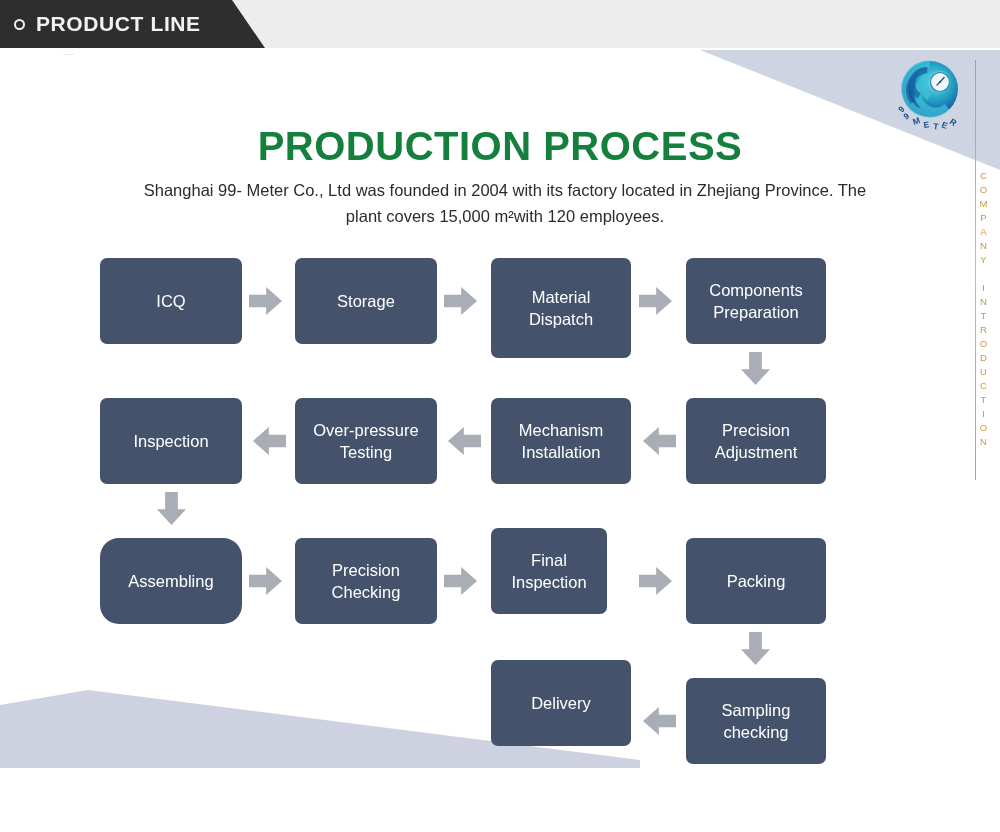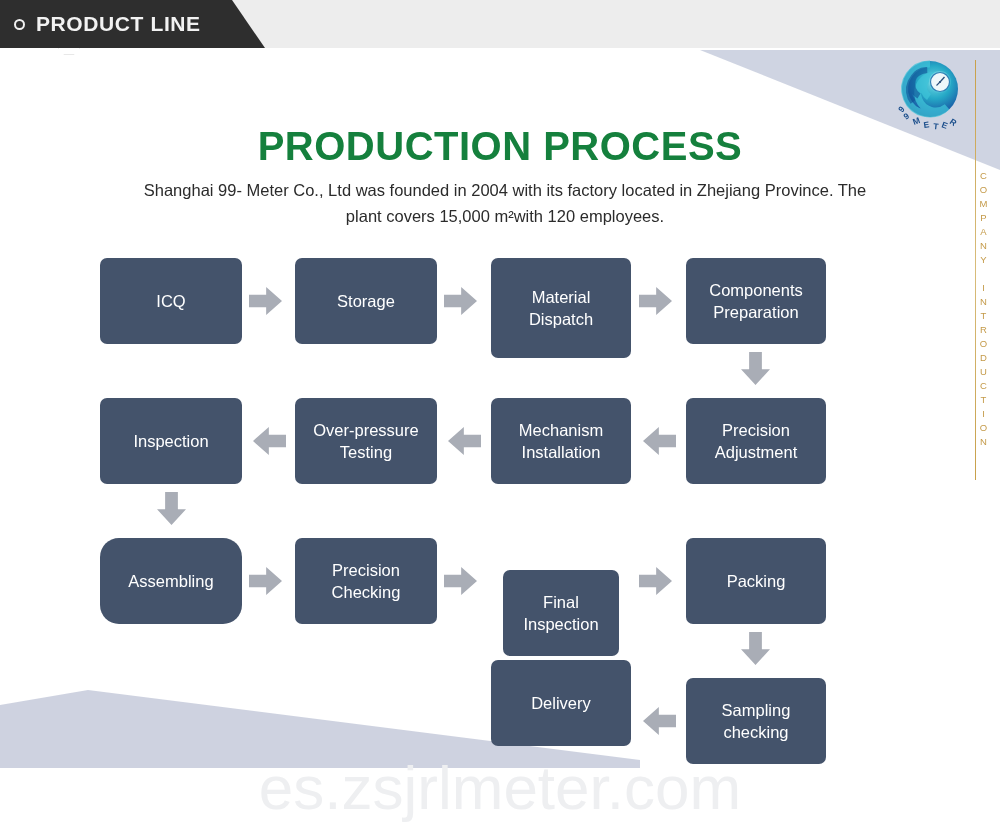--- a/index.html
+++ b/index.html
@@ -258,27 +258,26 @@
     <div class="flow-box" style="left:491px;  top:398px; width:140px; height:86px;">Mechanism<br>Installation</div>
     <div class="arrow arrow-left" style="left:643px; top:427px; width:33px; height:28px;"></div>
     <div class="flow-box" style="left:686px;  top:398px; width:140px; height:86px;">Precision<br>Adjustment</div>
 
     <div class="arrow arrow-down" style="left:157px; top:492px; width:29px; height:33px;"></div>
 
     <div class="flow-box" style="left:100px;  top:538px; width:142px; height:86px;border-radius:19px;">Assembling</div>
     <div class="arrow arrow-right" style="left:249px; top:567px; width:33px; height:28px;"></div>
     <div class="flow-box" style="left:295px;  top:538px; width:142px; height:86px;">Precision<br>Checking</div>
     <div class="arrow arrow-right" style="left:444px; top:567px; width:33px; height:28px;"></div>
-    <div class="flow-box" style="left:491px;  top:570px; width:116px; height:86px;margin-left:12px;">Final<br>Inspection</div>
+    <div class="flow-box" style="left:491px;  top:528px; width:116px; height:86px;">Final<br>Inspection</div>
     <div class="arrow arrow-right" style="left:639px; top:567px; width:33px; height:28px;"></div>
     <div class="flow-box" style="left:686px;  top:538px; width:140px; height:86px;">Packing</div>
 
     <div class="arrow arrow-down" style="left:741px; top:632px; width:29px; height:33px;"></div>
 
     <div class="flow-box" style="left:491px;  top:660px; width:140px; height:86px;">Delivery</div>
     <div class="arrow arrow-left" style="left:643px; top:707px; width:33px; height:28px;"></div>
     <div class="flow-box" style="left:686px;  top:678px; width:140px; height:86px;">Sampling<br>checking</div>
 
   </div>
 
-  <div id="watermark">es.zsjrlmeter.com</div>
 
 </div>
 
 </body></html>

